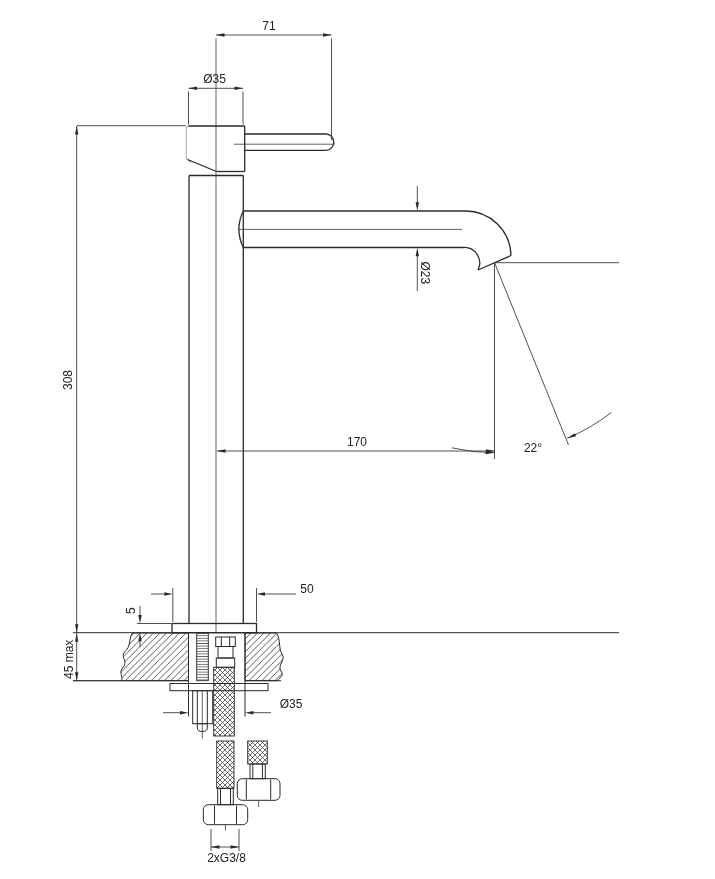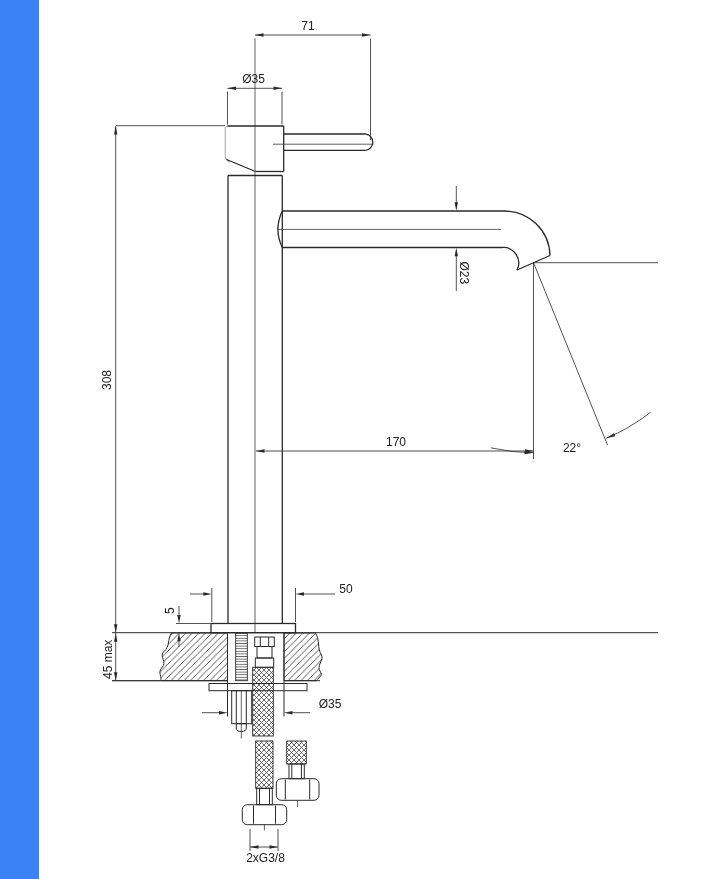--- a/index.html
+++ b/index.html
@@ -1,16 +1,16 @@
 <!DOCTYPE html>
 <html><head>
 <meta charset="utf-8">
 <style>
   html,body{margin:0;padding:0;background:#ffffff;}
-  .stage{position:relative;width:619px;height:879px;background:#3b82f6;overflow:hidden;padding-left:39px;}
+  .stage{position:relative;width:619px;height:879px;background:#3b82f6;overflow:hidden;}
   svg{display:block;}
   text{font-family:"Liberation Sans","DejaVu Sans",sans-serif;font-size:12px;fill:#222222;}
   .outline{stroke:#2a2a2a;stroke-width:1.3;fill:none;stroke-linecap:butt;}
   .detail{stroke:#2a2a2a;stroke-width:1;fill:none;}
   .dim{stroke:#333333;stroke-width:0.85;fill:none;}
   .thin{stroke:#3a3a3a;stroke-width:0.8;fill:none;}
   .gray{stroke:#b5b5b5;stroke-width:1.2;fill:none;}
   .arrow{fill:#2a2a2a;stroke:none;}
 </style>
 </head>

